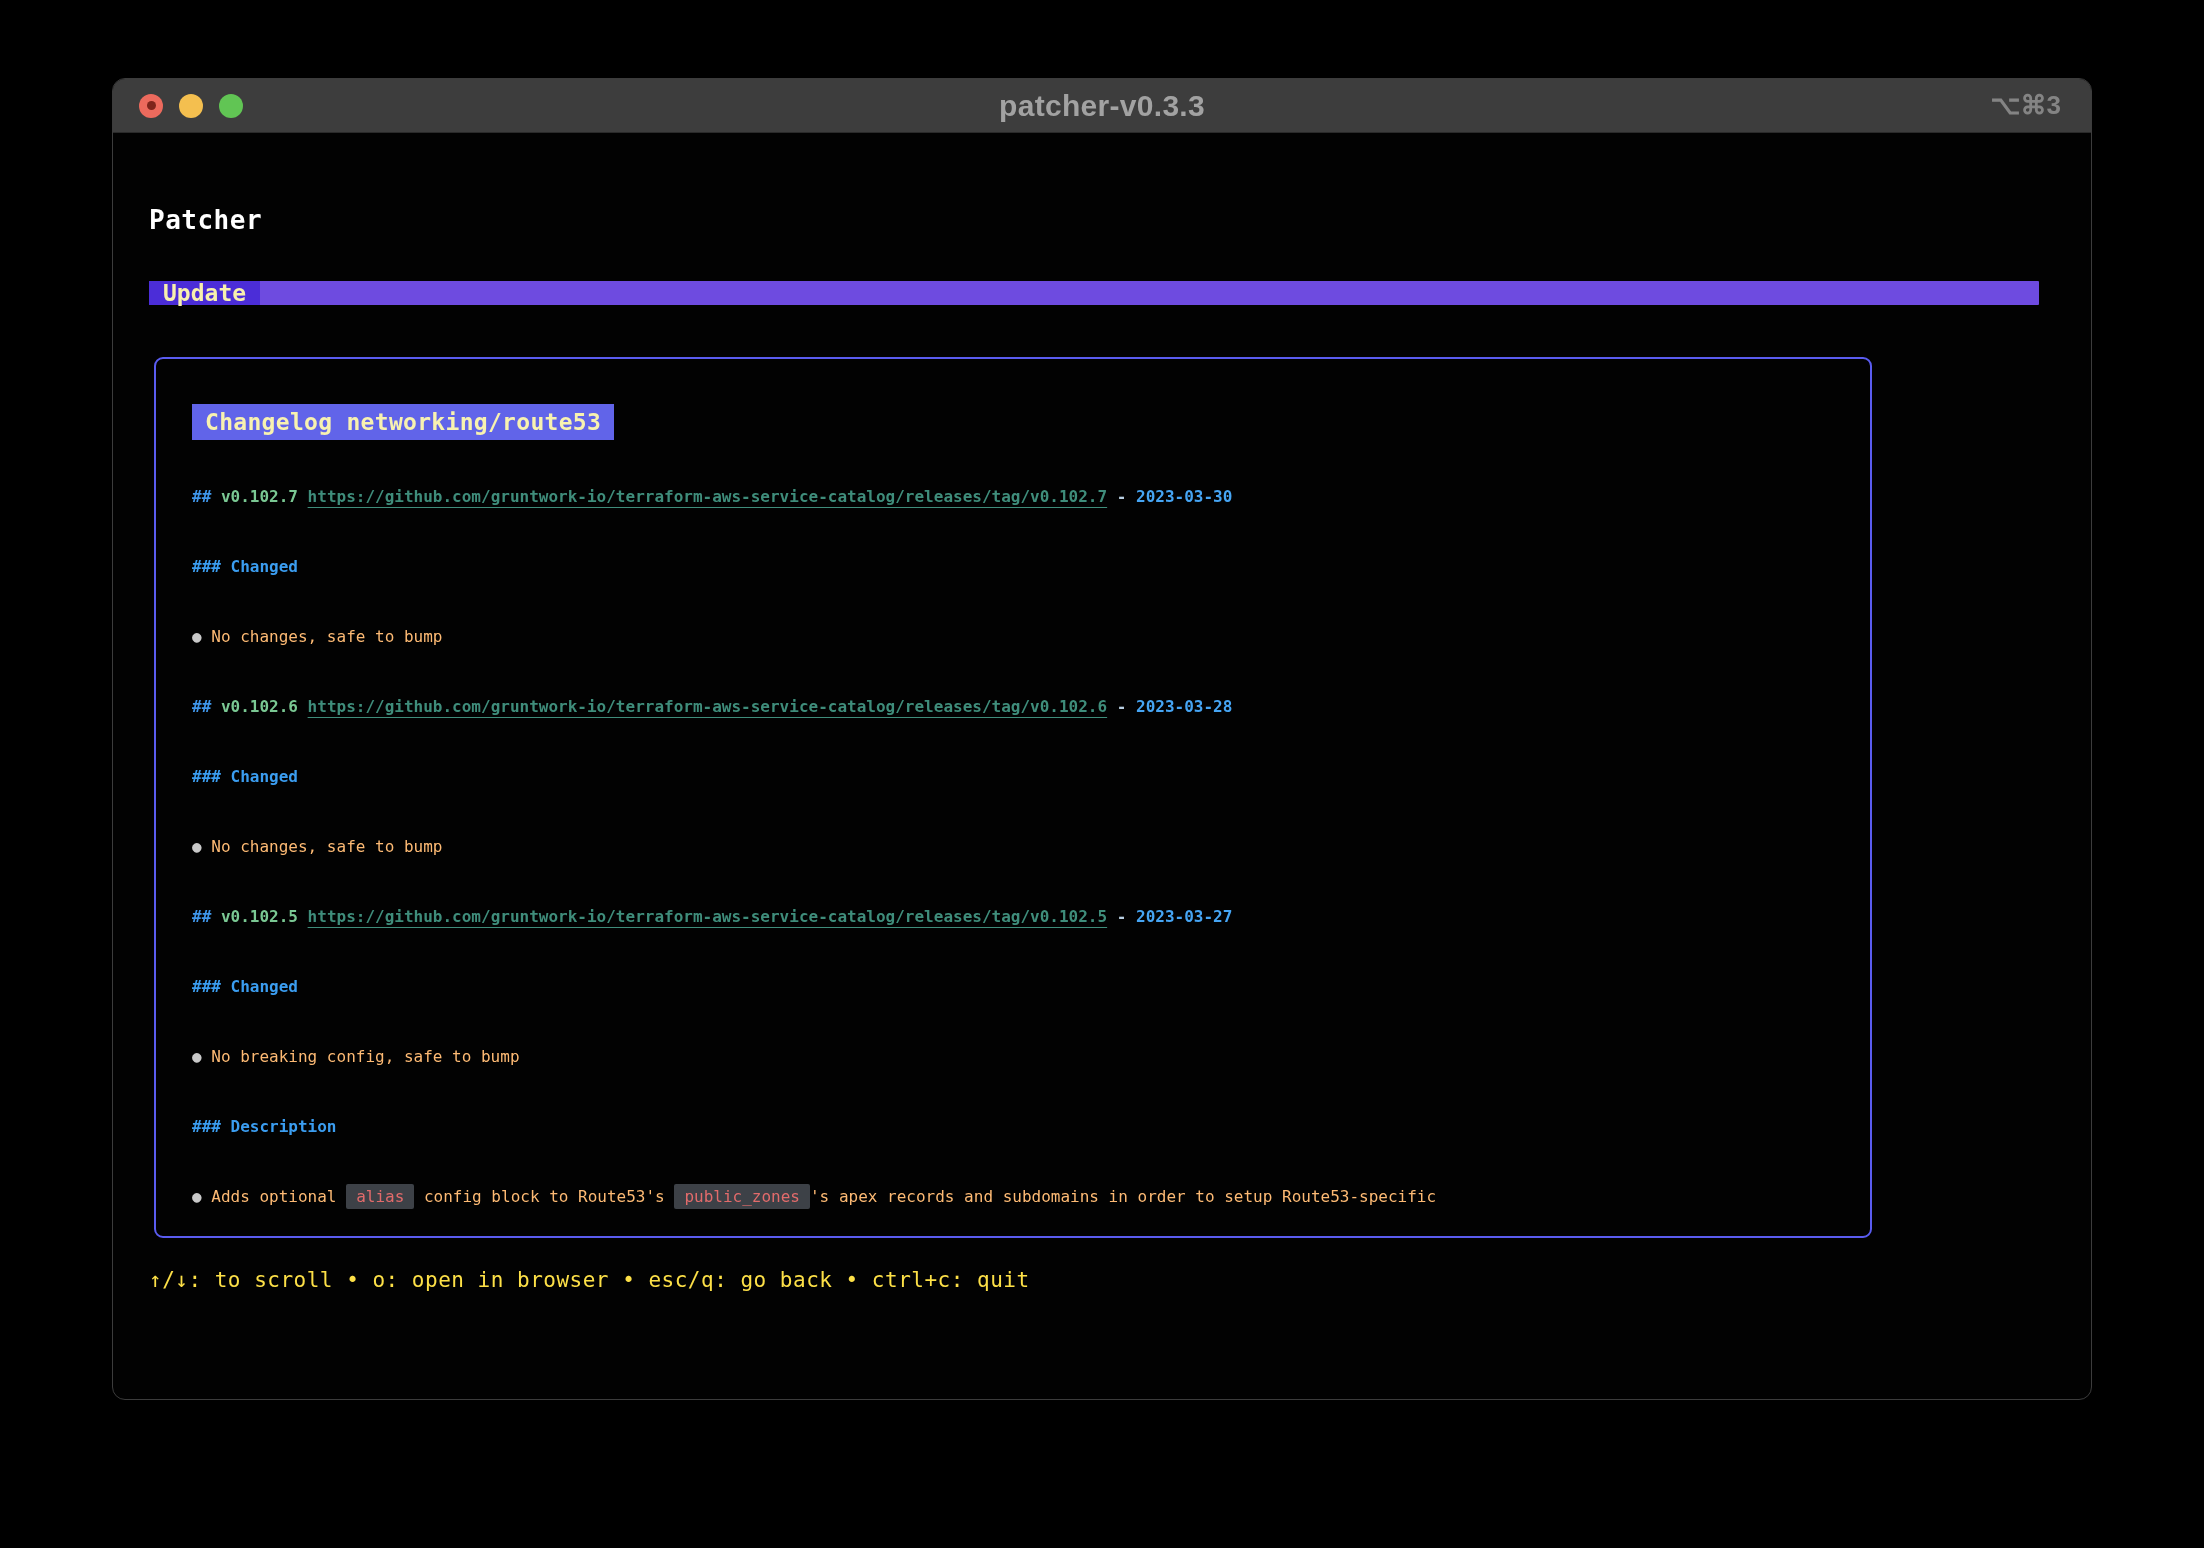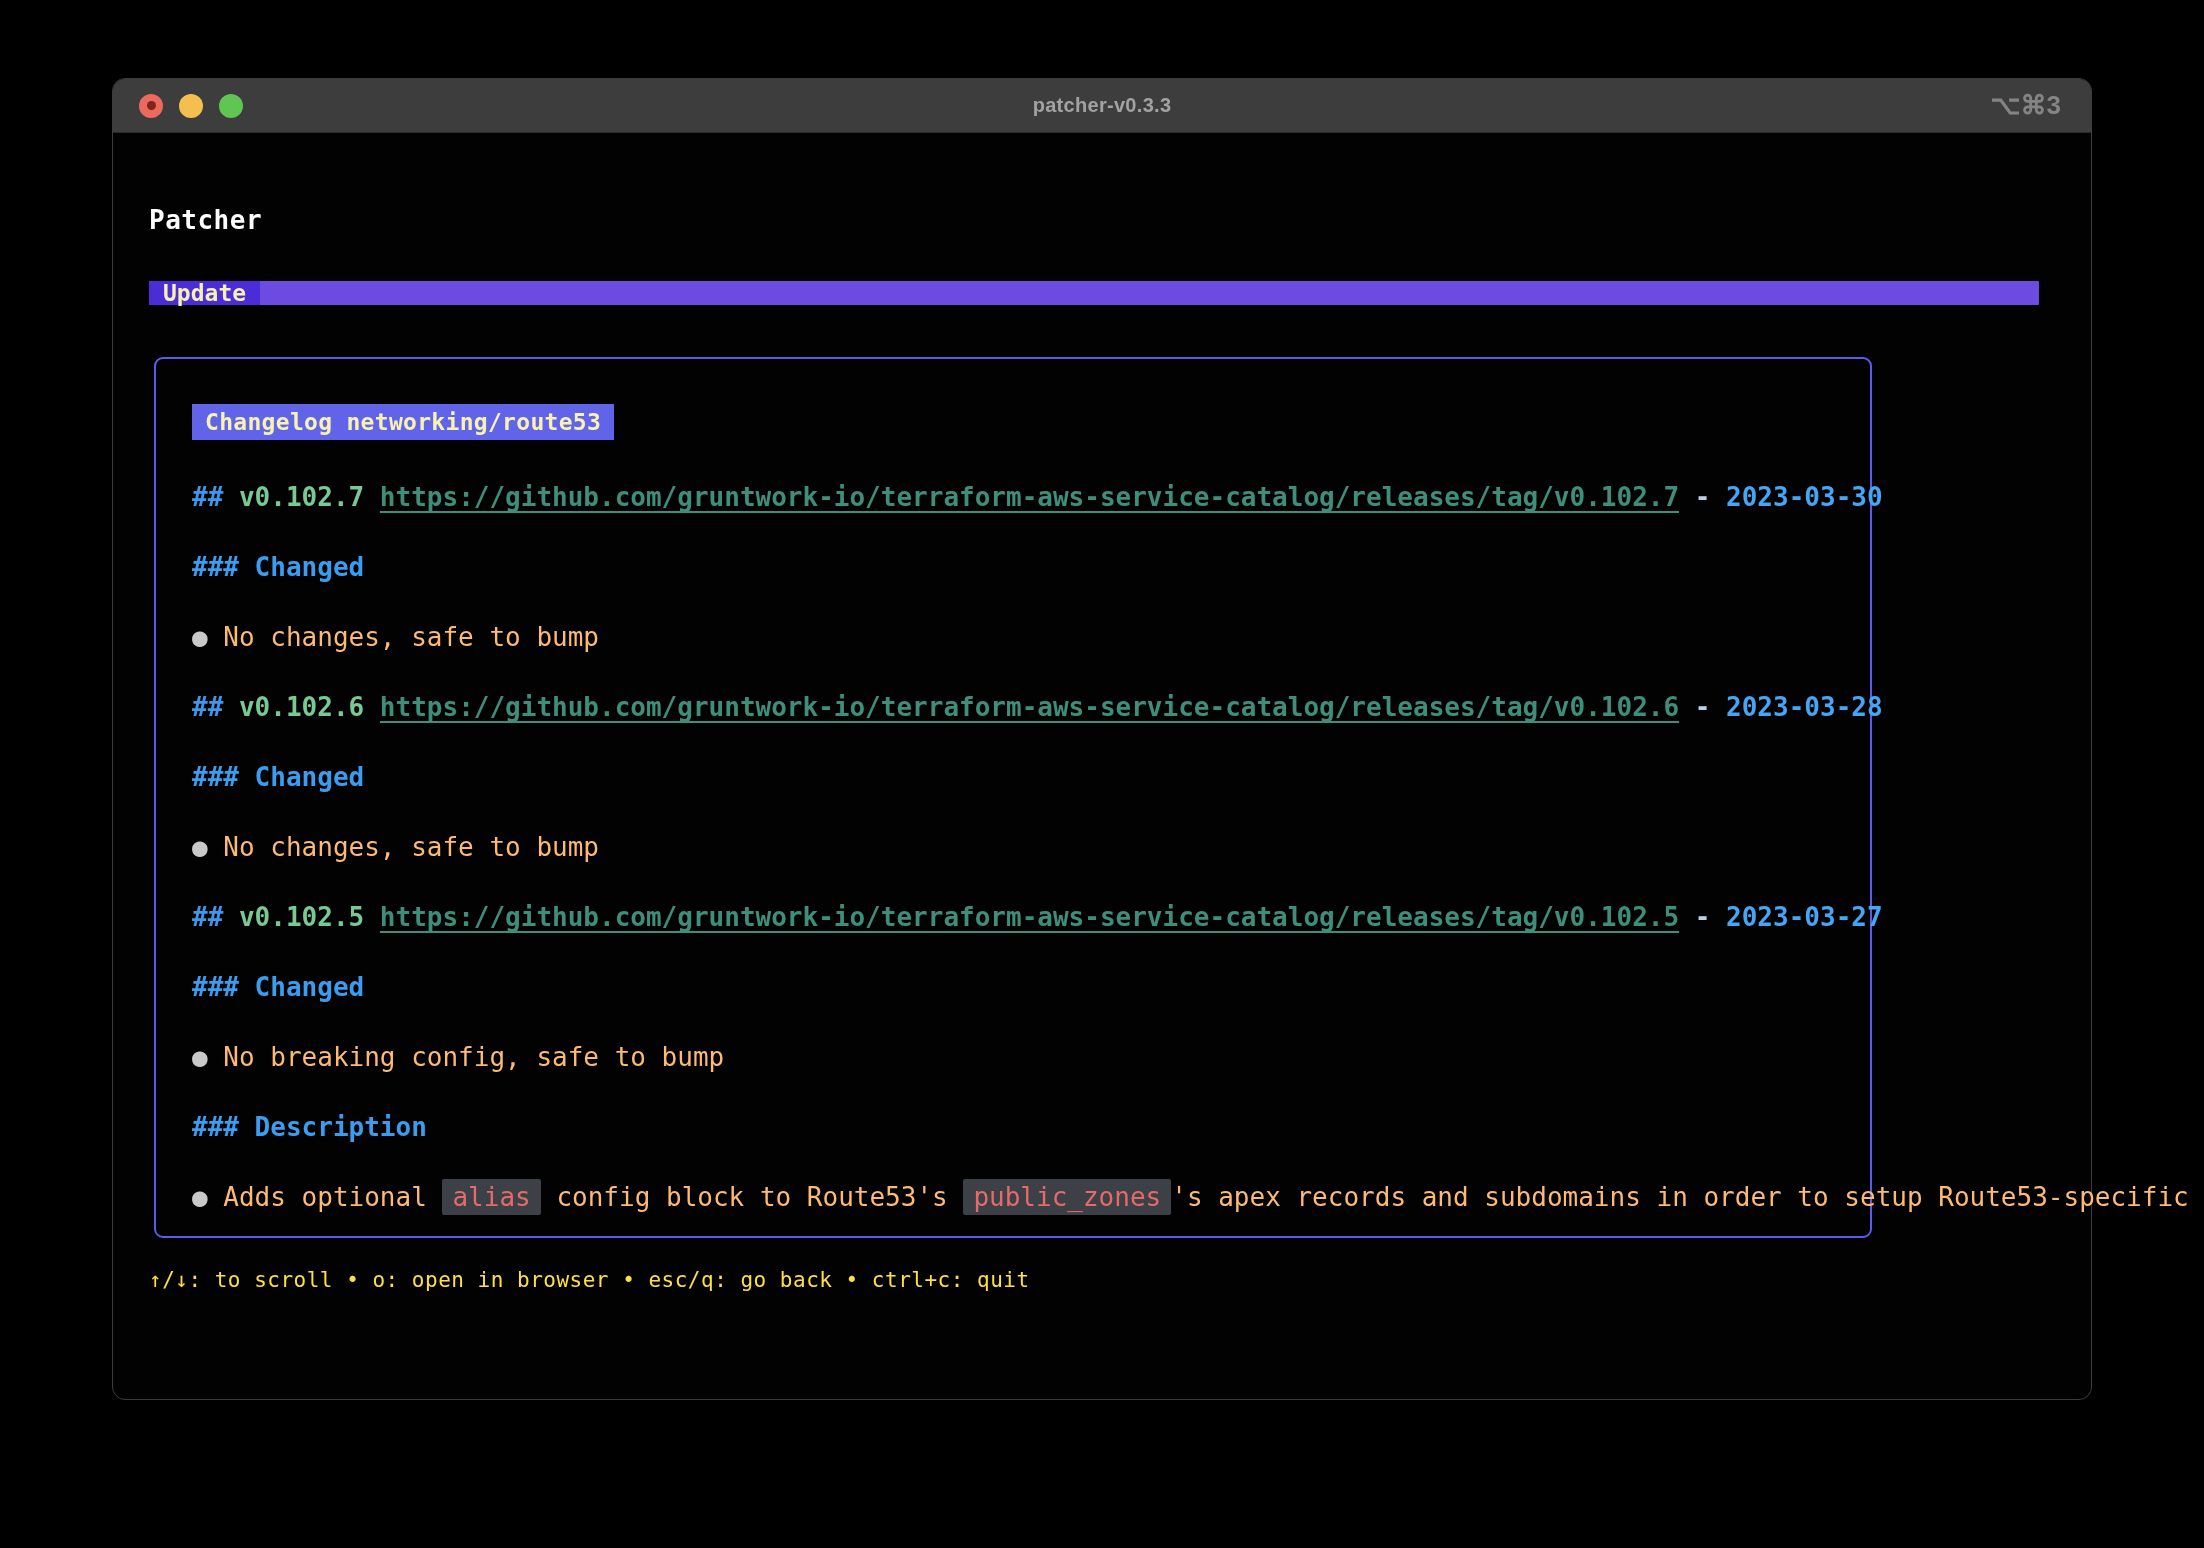--- a/index.html
+++ b/index.html
@@ -16,21 +16,21 @@
     border-radius:12px 12px 0 0; border-bottom:1px solid #2a2a2a;
     display:flex; align-items:center; justify-content:center;
     font-family:"Liberation Sans", sans-serif;
   }
   .lights { position:absolute; left:26px; top:0; height:100%; display:flex; align-items:center; gap:16px; }
   .light { width:24px; height:24px; border-radius:50%; display:flex; align-items:center; justify-content:center; cursor:default; }
   .light.red { background:#ec6a5d; }
   .light.yellow { background:#f4bf4f; }
   .light.green { background:#61c554; }
   .red-dot { width:9px; height:9px; border-radius:50%; background:#7e251c; }
-  .win-title { color:#a2a2a2; font-weight:bold; font-size:20px; letter-spacing:.3px; }
+  .win-title { color:#a2a2a2; font-weight:bold; font-size:30px; letter-spacing:.3px; }
   .win-shortcut { position:absolute; right:30px; color:#848484; font-size:26px; font-weight:bold; }
 
   .content { position:relative; color:#d6d6d6; }
 
   .app-heading {
     margin:72px 0 0 36px; color:#ffffff; font-size:26px; font-weight:600; letter-spacing:.5px;
   }
 
   .tabbar {
     margin:46px 0 0 36px; width:1890px; height:24px;
@@ -44,21 +44,21 @@
   .changelog-box {
     margin:52px 0 0 41px; width:1718px;
     border:2px solid #5a5cf0; border-radius:9px;
     padding:45px 36px 26px 36px;
     background:transparent;
   }
   .badge {
     display:inline-block; background:#6164e9; color:#f8f2b0;
     font-size:23px; font-weight:bold; padding:5px 13px; letter-spacing:.3px;
   }
-  .line { white-space:pre; margin-top:44px; font-size:26px; line-height:26px; }
+  .line { white-space:pre; margin-top:44px; font-size:16px; line-height:26px; }
   .line.release { font-weight:bold; }
   .md-hash { color:#3f96ea; }
   .md-version { color:#7ac893; }
   .md-link { color:#3f8d7b; text-decoration:underline; text-underline-offset:5px; cursor:pointer; }
   .md-dash { color:#b9cfe2; }
   .md-date { color:#46a5f4; }
   .md-h3 { color:#3b9df0; font-weight:bold; }
   .bullet-glyph { color:#c9c9c9; }
   .btext { color:#fdba74; }
   .code {

